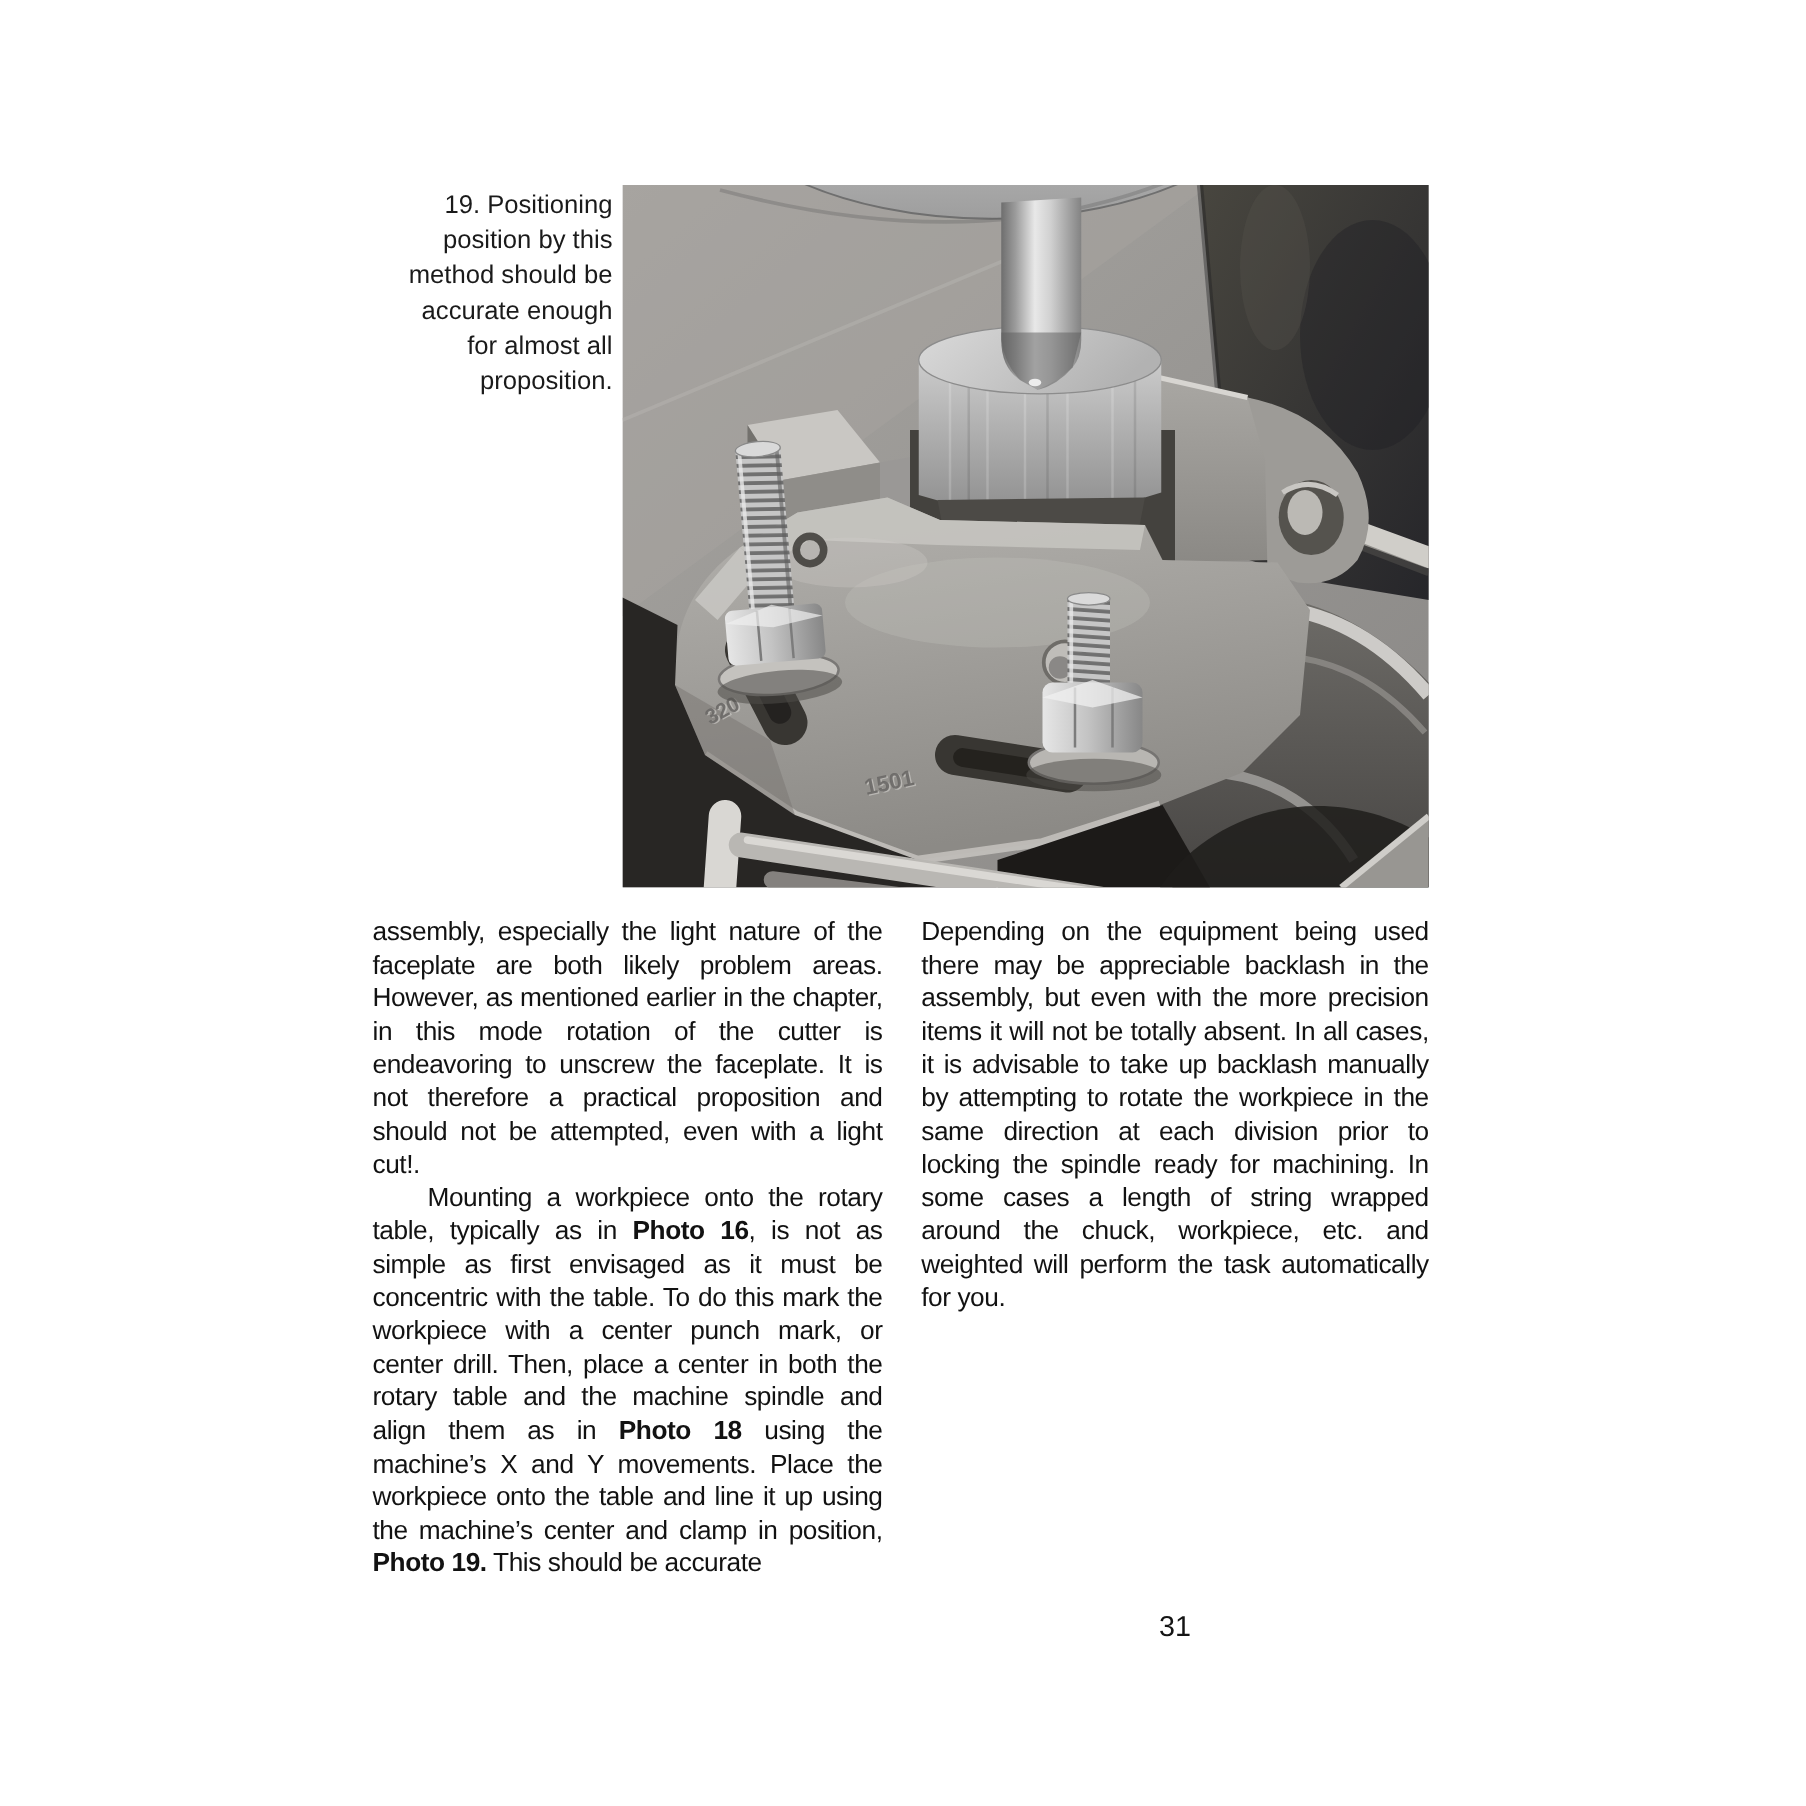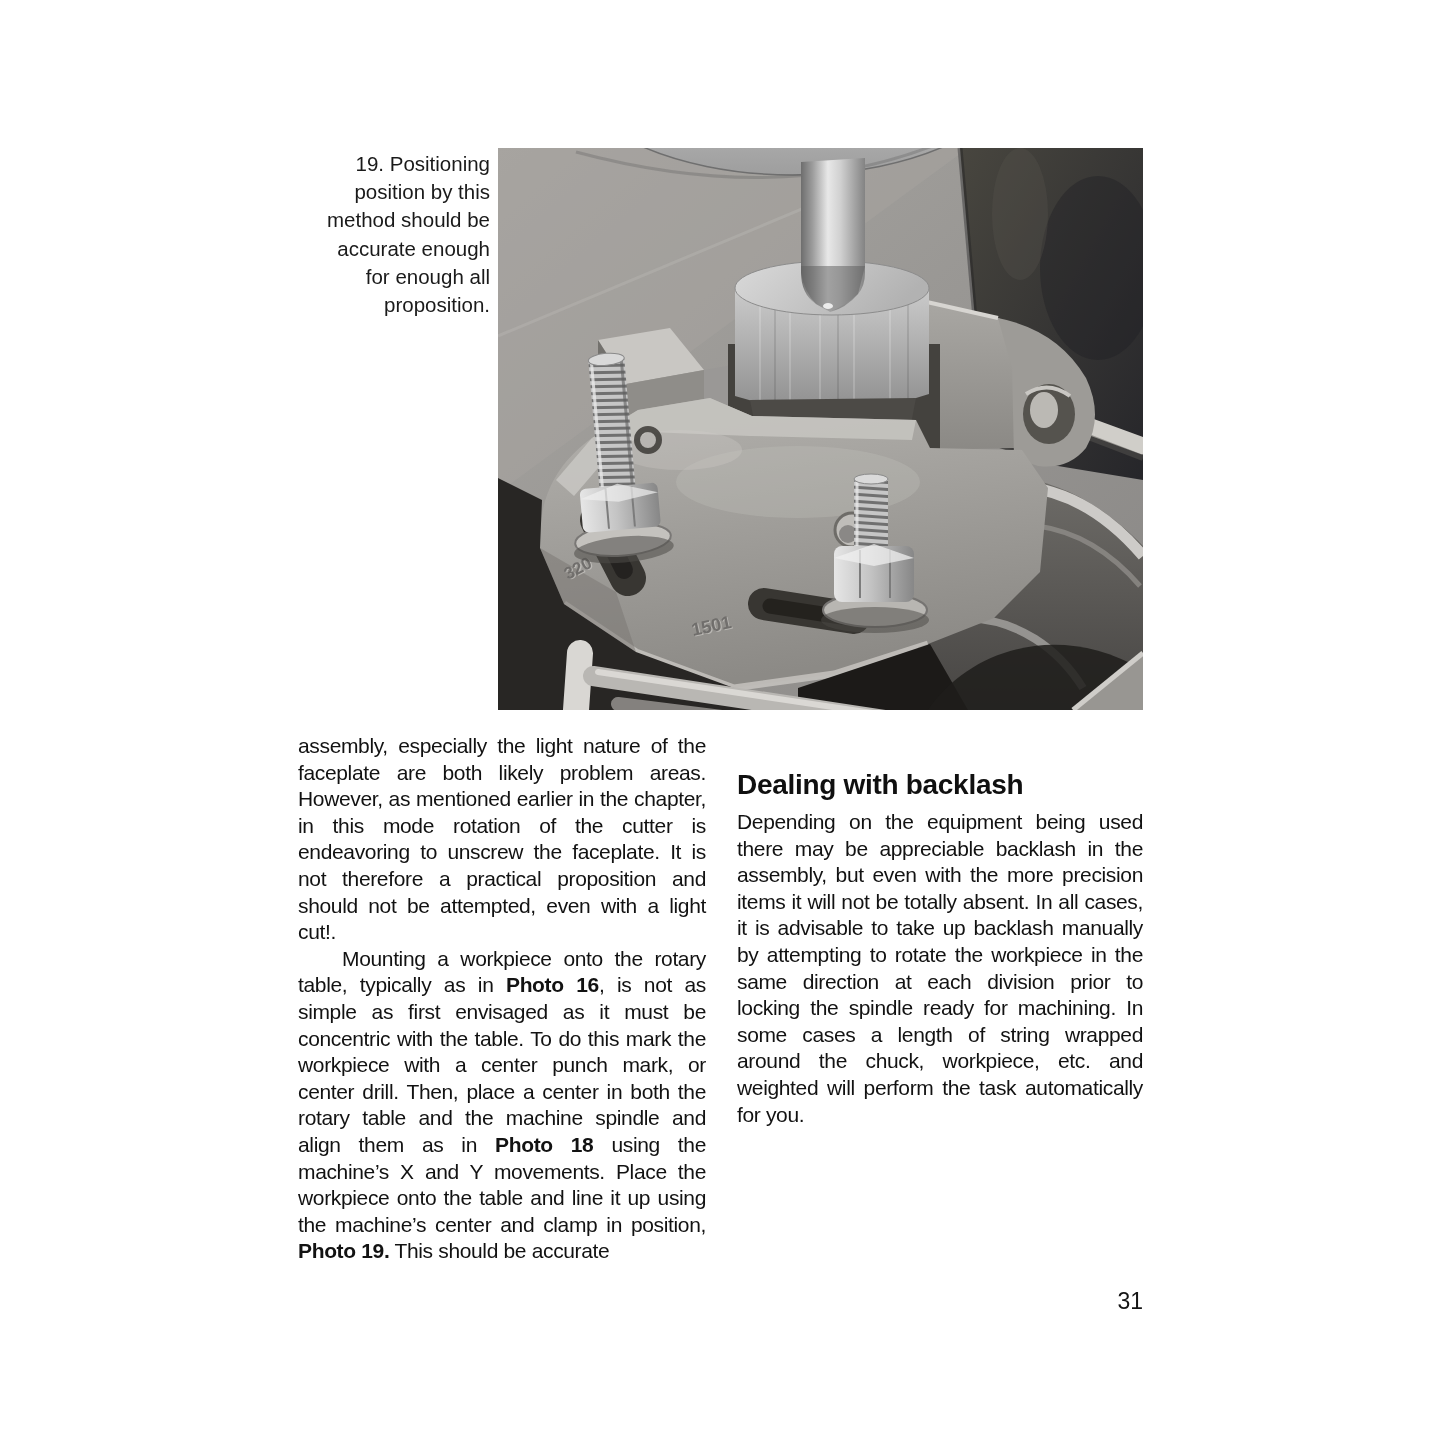--- a/index.html
+++ b/index.html
@@ -17,34 +17,34 @@
        letter-spacing:-0.35px;text-align:justify;color:#121212;}
   .col p{margin:0;}
   .col-left{left:298px;width:408px;}
   .col-right{left:737px;width:406px;}
   .indent{text-indent:44px;}
   .col b{font-weight:bold;}
 
   h2.backlash{font-size:28px;line-height:31px;font-weight:bold;margin:36px 0 9px 0;
               letter-spacing:-0.3px;text-align:left;color:#101010;}
 
-  .pageno{position:absolute;left:737px;top:1288px;width:406px;text-align:right;
+  .pageno{position:absolute;left:737px;top:1288px;width:406px;text-align:center;
           font-size:23px;color:#141414;}
 
   .cast-mark{font-family:"Liberation Sans",sans-serif;font-weight:bold;}
 </style>
 </head>
 <body>
 
 <div class="caption">
   <div>19. Positioning</div>
   <div>position by this</div>
   <div>method should be</div>
   <div>accurate enough</div>
-  <div>for enough all</div>
+  <div>for almost all</div>
   <div>proposition.</div>
 </div>
 
 <div class="photo">
 <svg viewBox="0 0 645 562" preserveAspectRatio="none" role="img">
   <defs>
     <linearGradient id="gBg" x1="0" y1="0" x2="1" y2="1">
       <stop offset="0" stop-color="#a8a6a2"></stop>
           <stop offset="1" stop-color="#898785"></stop>
     </linearGradient>
@@ -217,17 +217,16 @@
   </g>
 </svg>
 </div>
 
 <div class="col col-left">
   <p>assembly, especially the light nature of the faceplate are both likely problem areas. However, as mentioned earlier in the chapter, in this mode rotation of the cutter is endeavoring to unscrew the faceplate. It is not therefore a practical proposition and should not be attempted, even with a light cut!.</p>
   <p class="indent"><span>Mounting a workpiece onto the rotary table, typically as in </span><b>Photo 16</b><span>, is not as simple as first envisaged as it must be concentric with the table. To do this mark the workpiece with a center punch mark, or center drill. Then, place a center in both the rotary table and the machine spindle and align them as in </span><b>Photo 18</b><span> using the machine’s X and Y movements. Place the workpiece onto the table and line it up using the machine’s center and clamp in position, </span><b>Photo 19.</b><span> This should be accurate</span></p>
 </div>
 
 <div class="col col-right">
-  <h2 class="backlash">Dealing with backlash</h2>
   <p>Depending on the equipment being used there may be appreciable backlash in the assembly, but even with the more precision items it will not be totally absent. In all cases, it is advisable to take up backlash manually by attempting to rotate the workpiece in the same direction at each division prior to locking the spindle ready for machining. In some cases a length of string wrapped around the chuck, workpiece, etc. and weighted will perform the task automatically for you.</p>
 </div>
 
 <div class="pageno">31</div>
 
 </body></html>

